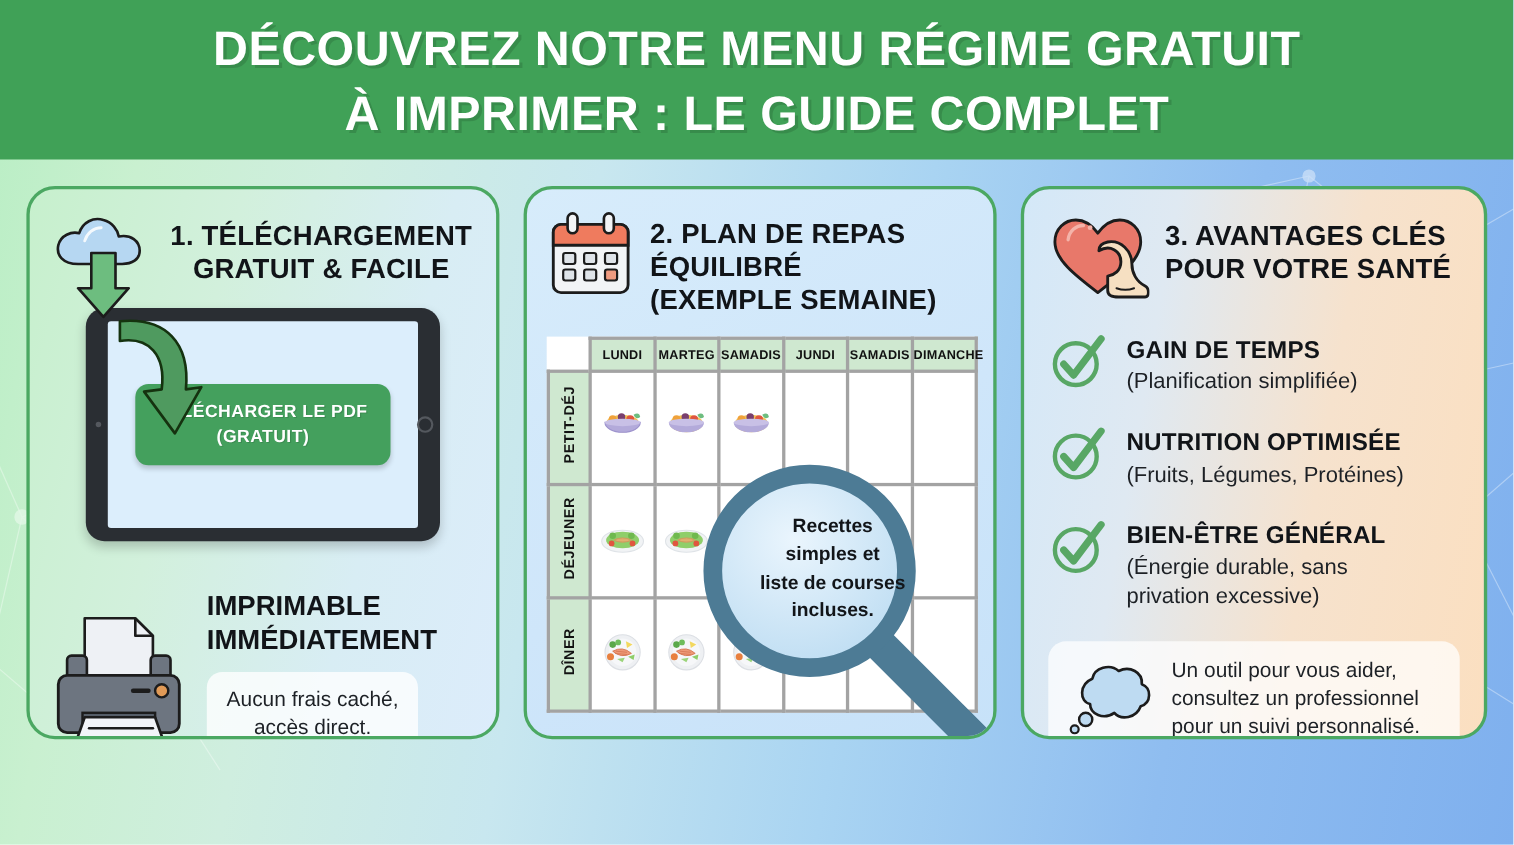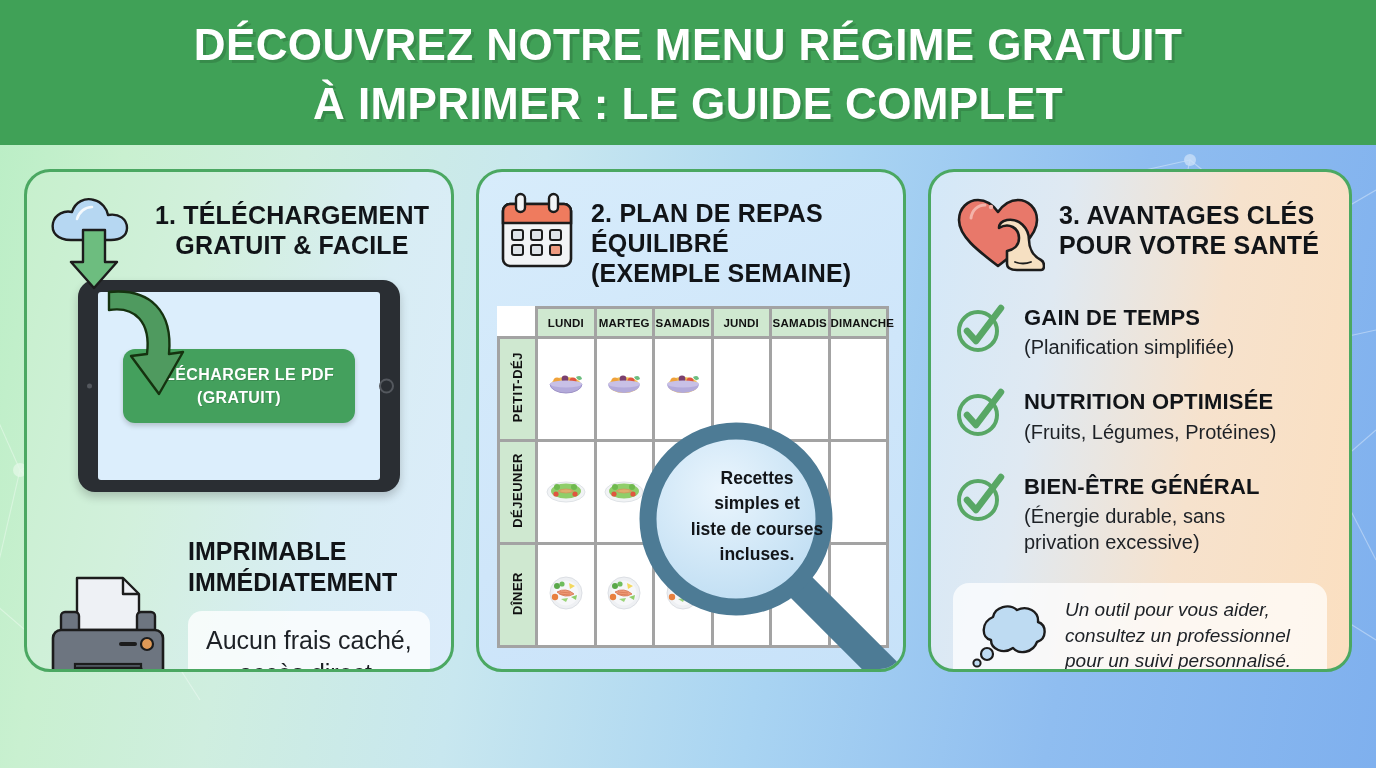--- a/index.html
+++ b/index.html
@@ -177,21 +177,21 @@
     font-weight: bold;
     font-size: 25px;
     line-height: 1.22;
     color: #111418;
   }
   .note-pill {
     margin-top: 14px;
     background: rgba(255,255,255,.78);
     border-radius: 14px;
     padding: 13px 18px;
-    font-size: 25px;
+    font-size: 19px;
     line-height: 1.33;
     color: #1d2126;
     text-align: center;
     display: inline-block;
   }
 
   
   .table-zone {
     position: relative;
     margin-top: 18px;
@@ -284,21 +284,20 @@
     margin-top: 3px;
   }
   .disclaimer {
     margin-top: 6px;
     background: rgba(255,255,255,.72);
     border-radius: 16px;
     padding: 14px 18px 14px 14px;
     display: flex;
     align-items: center;
     gap: 14px;
-    font-style: italic;
   }
   .disclaimer-text {
     font-size: 19px;
     line-height: 1.35;
     color: #1d2126;
   }
 </style>
 </head>
 <body>
 

